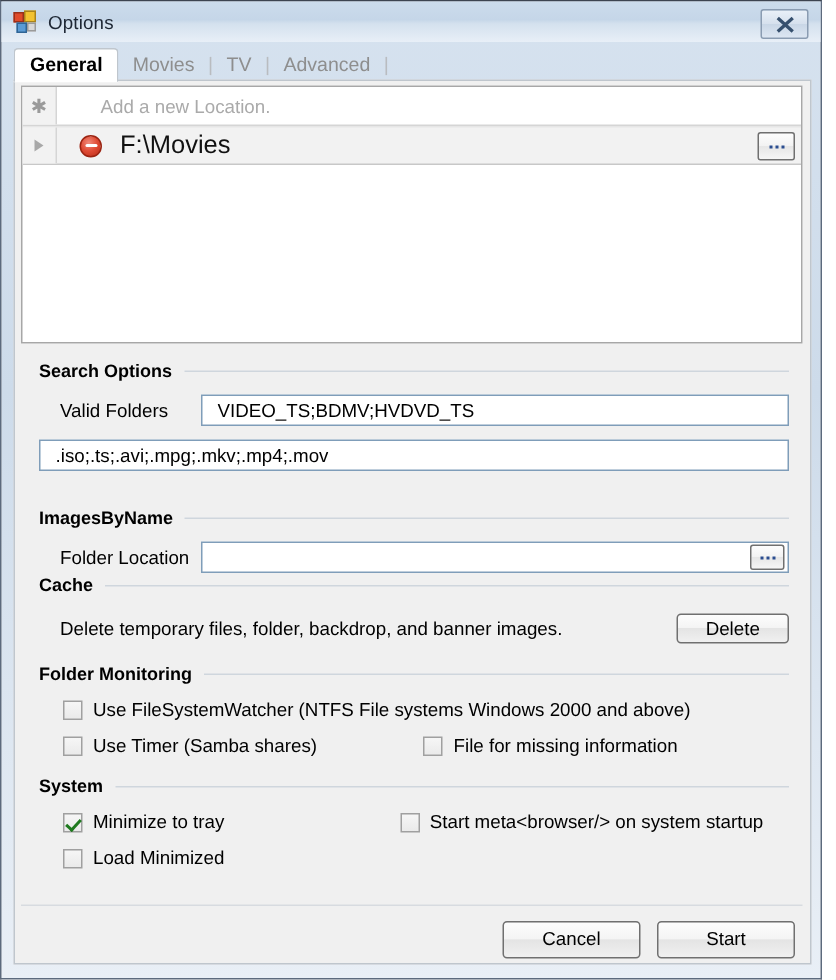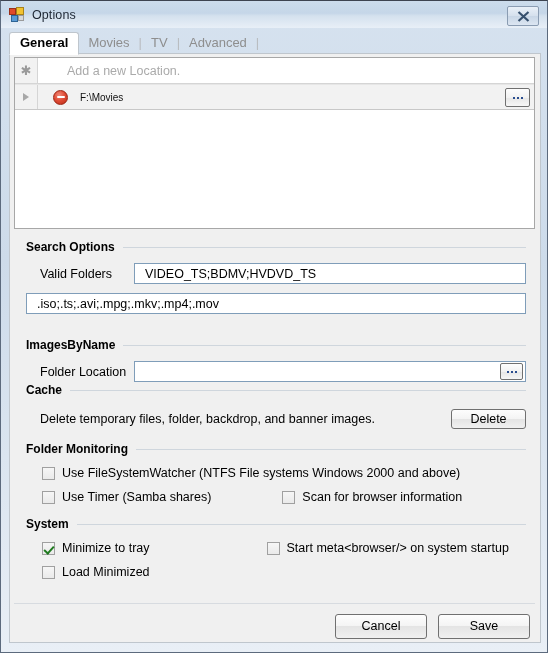--- a/index.html
+++ b/index.html
@@ -211,21 +211,21 @@
     justify-content: center;
     flex: 0 0 auto;
   }
   .del-icon .bar {
     width: 8px; height: 2px;
     background: #ffffff;
     border-radius: 1px;
   }
   .row-text {
     margin-left: 12px;
-    font-size: 10px;
+    font-size: 17px;
     color: #111111;
   }
   .row-browse {
     position: absolute;
     right: 4px; top: 3px;
     width: 25px; height: 19px;
     border: 1px solid #707070;
     border-radius: 2px;
     background: linear-gradient(to bottom, #fdfdfd 0%, #f2f2f2 50%, #e6e6e6 51%, #f6f6f6 100%);
     display: flex;
@@ -539,21 +539,21 @@
           </label>
         </div>
 
         <div class="cb-row">
           <label class="cb-item">
             <span class="cb-box"></span>
             <span class="cb-label">Use Timer (Samba shares)</span>
           </label>
           <label class="cb-item cb-col2" style="margin-left:71px;">
             <span class="cb-box"></span>
-            <span class="cb-label">Scan for browser information</span>
+            <span class="cb-label">File for missing information</span>
           </label>
         </div>
       </div>
 
       <div class="group" style="top:463px;">
         <div class="group-title">
           <span>System</span>
           <span class="rule"></span>
         </div>
 
@@ -572,18 +572,18 @@
           <label class="cb-item">
             <span class="cb-box"></span>
             <span class="cb-label">Load Minimized</span>
           </label>
         </div>
       </div>
 
       <div class="footer-sep"></div>
       <div class="footer">
         <div class="btn btn-footer">Cancel</div>
-        <div class="btn btn-footer">Save</div>
+        <div class="btn btn-footer">Start</div>
       </div>
 
     </div>
   </div>
 </div>
 
 </body></html>

